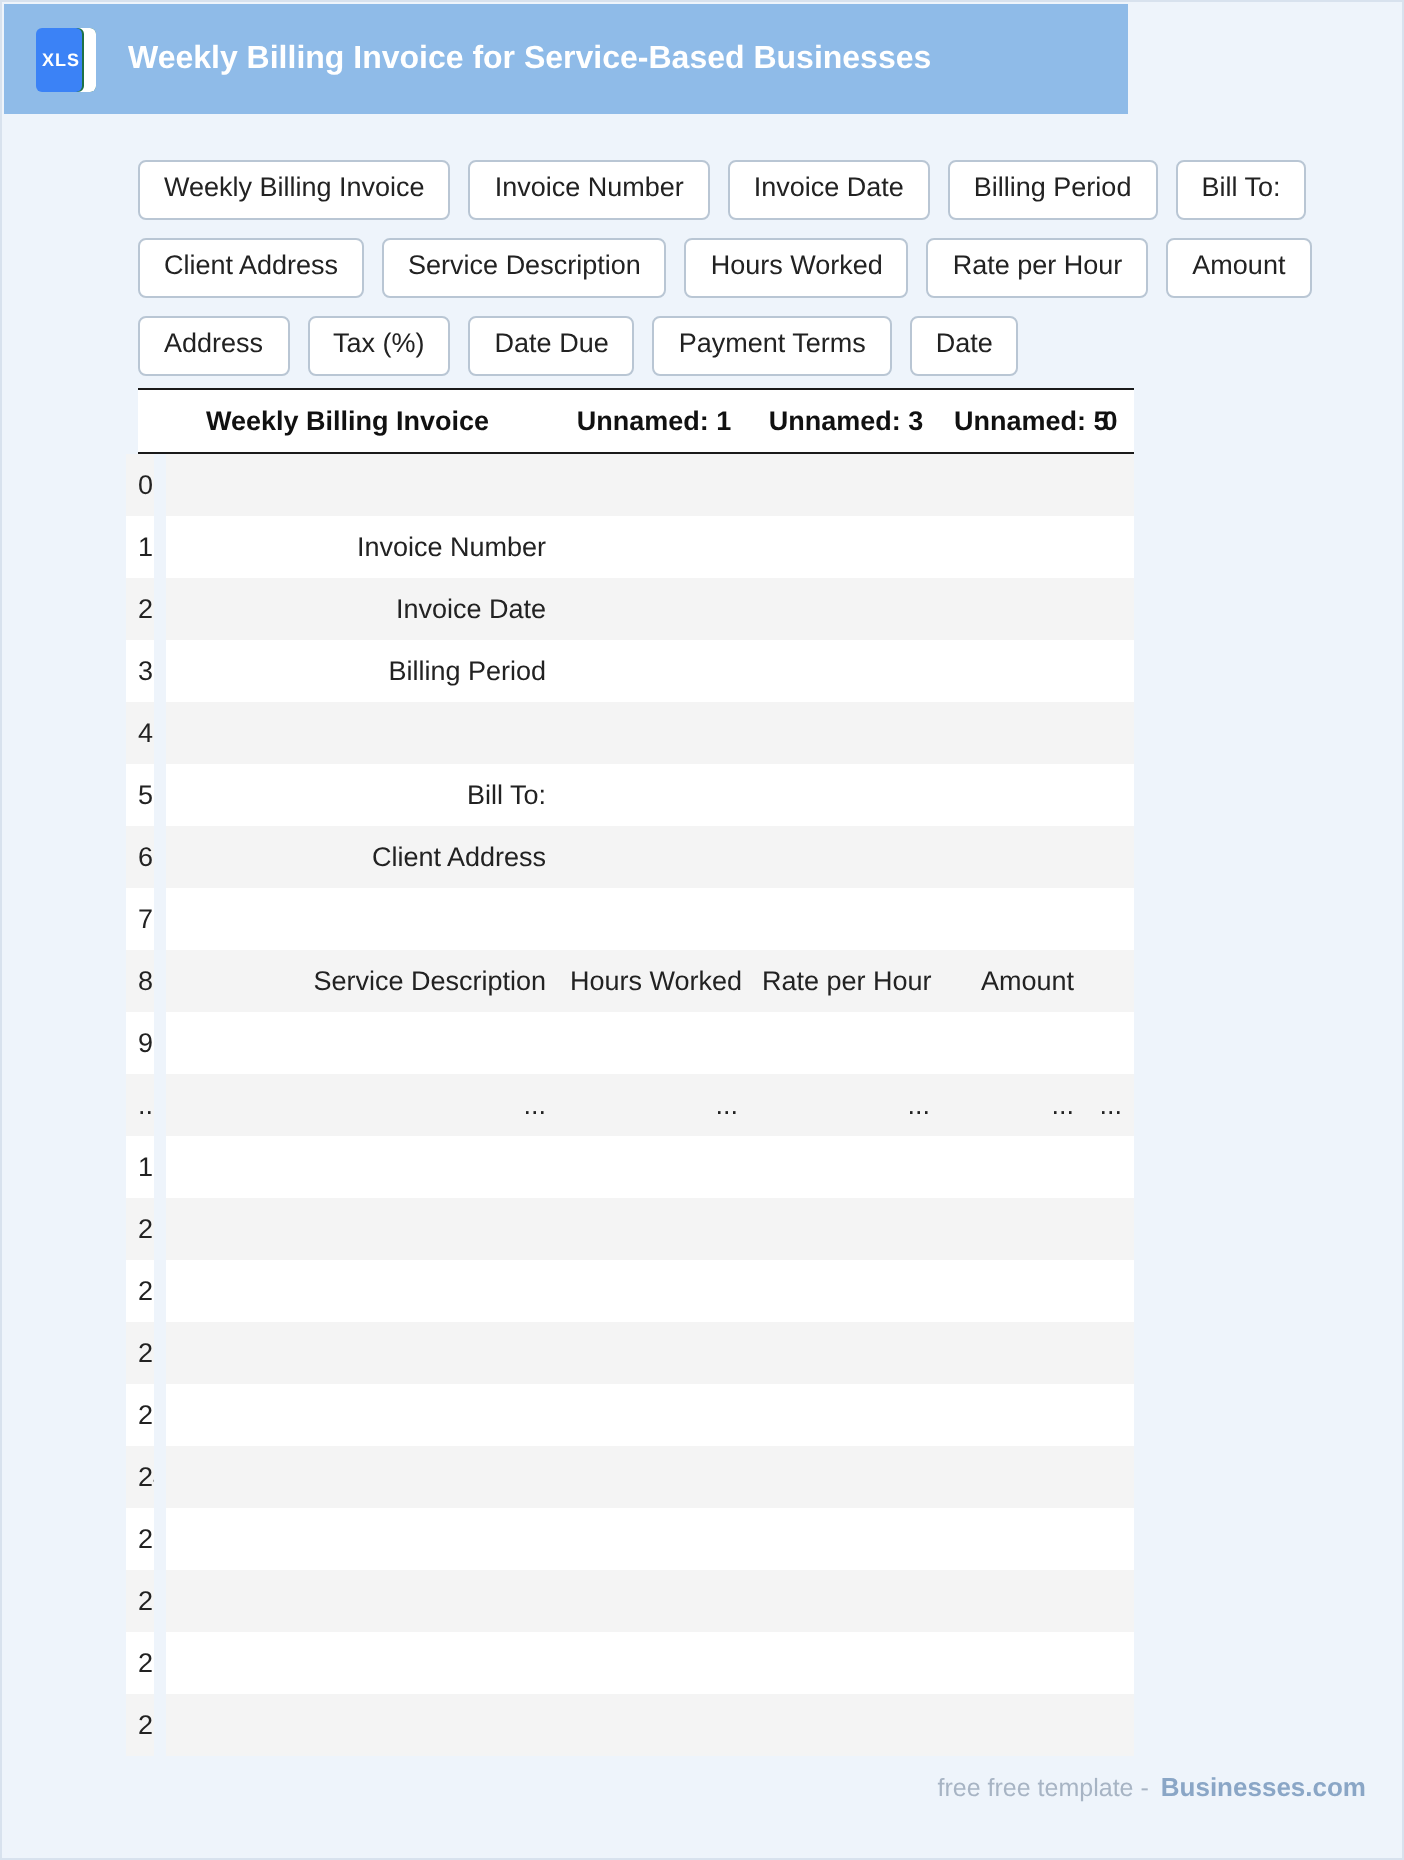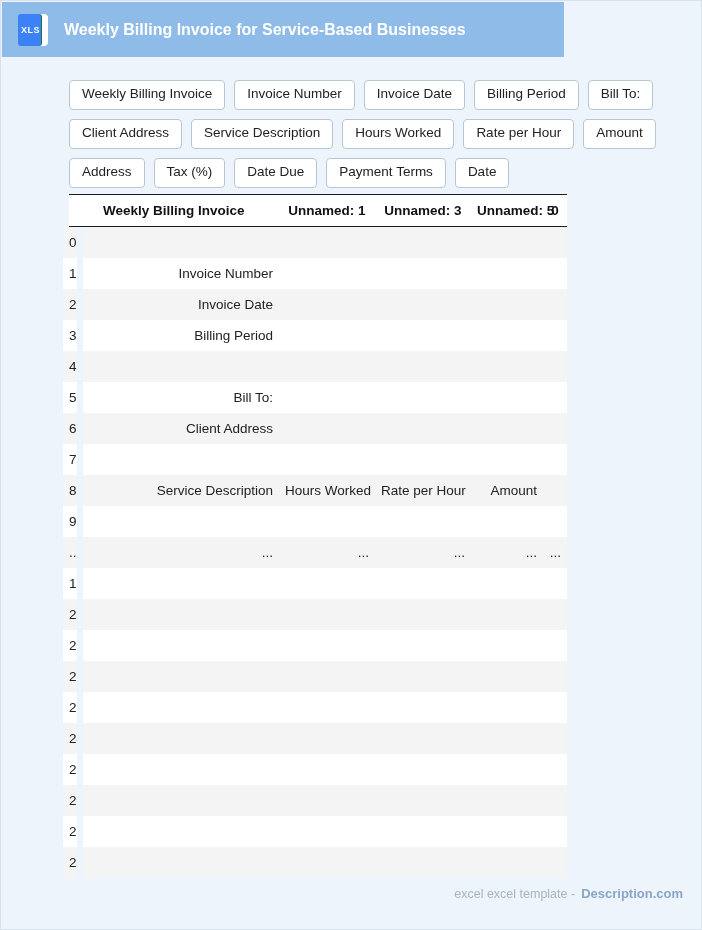--- a/index.html
+++ b/index.html
@@ -379,17 +379,17 @@
             <td></td>
             <td></td>
             <td></td>
             <td></td>
           </tr>
         </tbody>
     </table>
   </div>
 
   <div class="footer">
-    <span>excel excel template -</span>
-    <span class="brand">Description.com</span>
+    <span>free free template -</span>
+    <span class="brand">Businesses.com</span>
   </div>
 
 </div>
 
 </body></html>

